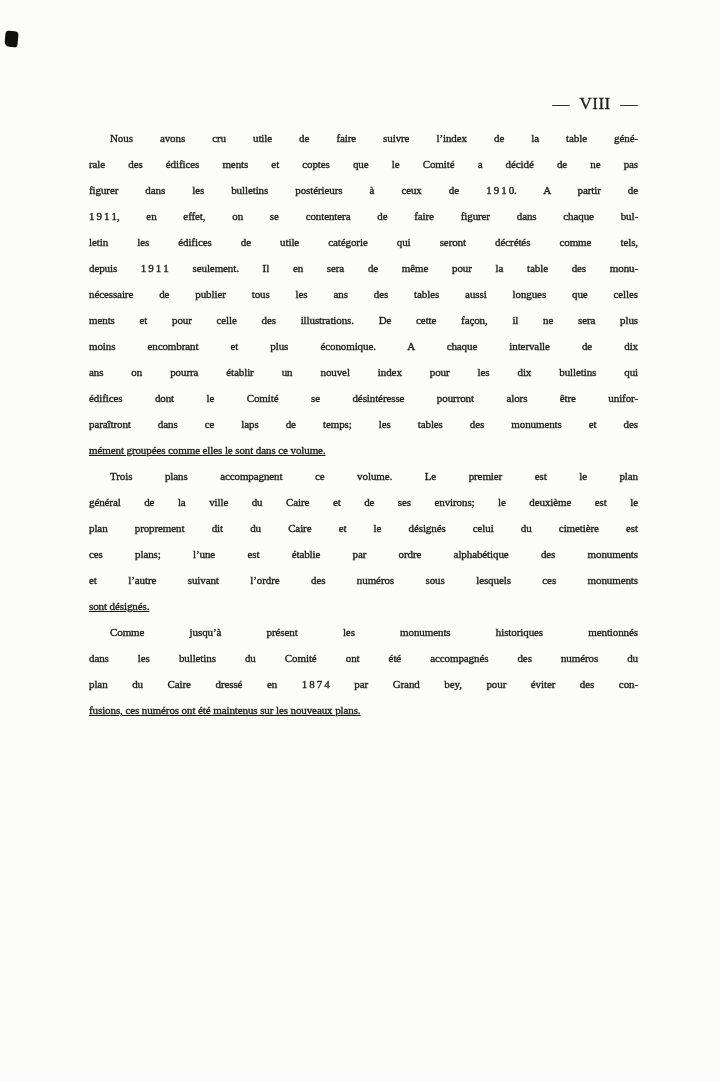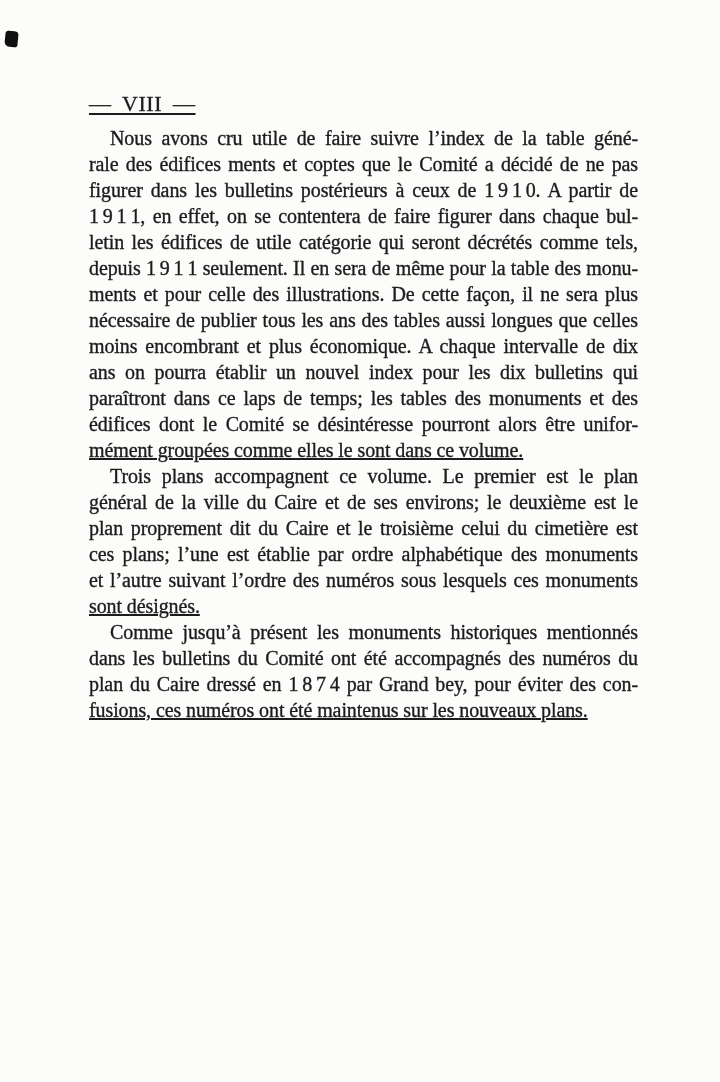--- a/index.html
+++ b/index.html
@@ -27,34 +27,33 @@
     height: 16px;
     background: #101010;
     border-radius: 3px 4px 3px 5px;
     transform: rotate(6deg);
   }
   .folio {
     position: absolute;
     left: 89px;
     top: 93px;
     width: 549px;
-    text-align: left;
-    font-size: 22px;
+    text-align: right;
+    font-size: 17px;
     line-height: 22px;
     word-spacing: 5px;
     letter-spacing: 0.5px;
-    text-decoration: underline;
     -webkit-text-stroke: 0.3px #1c1c1c;
   }
   .text-block {
     position: absolute;
     left: 89px;
     top: 125px;
     width: 549px;
-    font-size: 20px;
+    font-size: 11px;
     line-height: 26px;
     letter-spacing: -0.1px;
     -webkit-text-stroke: 0.35px #1c1c1c;
   }
   .paragraph {
     margin: 0;
   }
   .line {
     height: 26px;
     overflow: hidden;
@@ -77,32 +76,32 @@
   <div class="ink-blot"></div>
   <div class="folio">— VIII —</div>
   <div class="text-block" id="text-block">
       <div class="paragraph">
         <div class="line indent">Nous avons cru utile de faire suivre l’index de la table géné-</div>
         <div class="line">rale des édifices ments et coptes que le Comité a décidé de ne pas</div>
         <div class="line">figurer dans les bulletins postérieurs à ceux de 1 9 1 0. A partir de</div>
         <div class="line">1 9 1 1, en effet, on se contentera de faire figurer dans chaque bul-</div>
         <div class="line">letin les édifices de utile catégorie qui seront décrétés comme tels,</div>
         <div class="line">depuis 1 9 1 1 seulement. Il en sera de même pour la table des monu-</div>
+        <div class="line">nécessaire de publier tous les ans des tables aussi longues que celles</div>
         <div class="line">ments et pour celle des illustrations. De cette façon, il ne sera plus</div>
-        <div class="line">nécessaire de publier tous les ans des tables aussi longues que celles</div>
         <div class="line">moins encombrant et plus économique. A chaque intervalle de dix</div>
         <div class="line">ans on pourra établir un nouvel index pour les dix bulletins qui</div>
+        <div class="line">édifices dont le Comité se désintéresse pourront alors être unifor-</div>
         <div class="line">paraîtront dans ce laps de temps; les tables des monuments et des</div>
-        <div class="line">édifices dont le Comité se désintéresse pourront alors être unifor-</div>
         <div class="line last">mément groupées comme elles le sont dans ce volume.</div>
       </div>
       <div class="paragraph">
         <div class="line indent">Trois plans accompagnent ce volume. Le premier est le plan</div>
         <div class="line">général de la ville du Caire et de ses environs; le deuxième est le</div>
-        <div class="line">plan proprement dit du Caire et le troisième celui du cimetière est</div>
+        <div class="line">plan proprement dit du Caire et le désignés celui du cimetière est</div>
         <div class="line">ces plans; l’une est établie par ordre alphabétique des monuments</div>
         <div class="line">et l’autre suivant l’ordre des numéros sous lesquels ces monuments</div>
         <div class="line last">sont désignés.</div>
       </div>
       <div class="paragraph">
         <div class="line indent">Comme jusqu’à présent les monuments historiques mentionnés</div>
         <div class="line">dans les bulletins du Comité ont été accompagnés des numéros du</div>
         <div class="line">plan du Caire dressé en 1 8 7 4 par Grand bey, pour éviter des con-</div>
         <div class="line last">fusions, ces numéros ont été maintenus sur les nouveaux plans.</div>
       </div>

